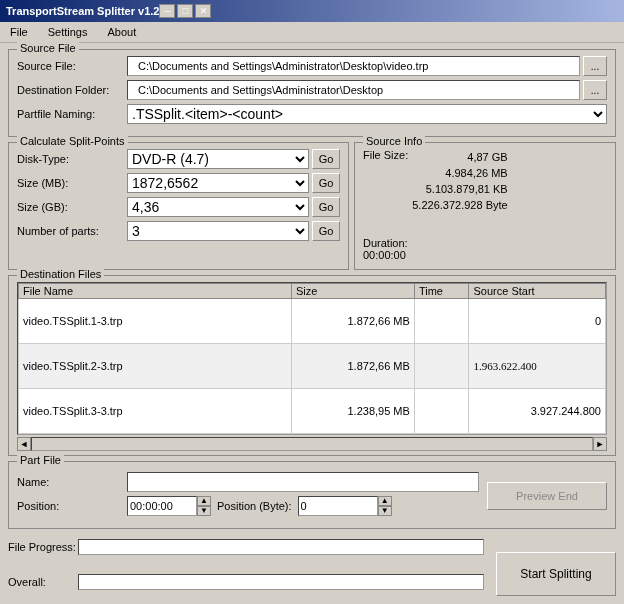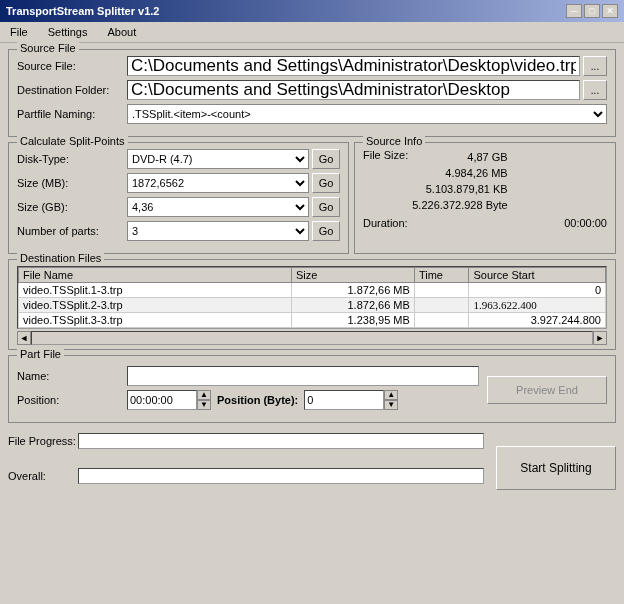--- a/index.html
+++ b/index.html
@@ -10,21 +10,21 @@
       width: 624px;
       height: 604px;
       overflow: hidden;
     }
     .title-bar {
       background: linear-gradient(to right, #0a246a, #a6b5e0);
       color: white;
       padding: 3px 6px;
       display: flex;
       align-items: center;
-      justify-content: space-between;
+      justify-content: flex-start;
       height: 22px;
     }
     .title-bar-title {
       font-size: 11px;
       font-weight: bold;
     }
     .title-bar-buttons {
       display: flex;
       gap: 2px;
     }
@@ -79,41 +79,41 @@
     .form-label {
       width: 110px;
       font-size: 11px;
       flex-shrink: 0;
     }
     .form-input {
       flex: 1;
       height: 20px;
       border: 1px inset #999;
       background: white;
-      padding: 1px 3px;
-      font-size: 17px;
+      padding: 1px 10px;
+      font-size: 11px;
     }
     .browse-btn {
       width: 24px;
       height: 20px;
       background: #d4d0c8;
       border: 1px solid;
       border-color: #fff #888 #888 #fff;
       font-size: 10px;
       cursor: pointer;
       margin-left: 3px;
       display: flex;
       align-items: center;
       justify-content: center;
     }
     .form-select {
       height: 20px;
       border: 1px solid #888;
       background: white;
-      font-size: 11px;
+      font-size: 14px;
       flex: 1;
     }
     .two-panel {
       display: flex;
       gap: 5px;
     }
     .split-panel {
       flex: 1;
     }
     .source-info-panel {
@@ -156,21 +156,21 @@
     }
     .dest-table th {
       background: #d4d0c8;
       border: 1px solid #888;
       padding: 1px 4px;
       text-align: left;
       font-weight: normal;
     }
     .dest-table td {
       border: 1px solid #ccc;
-      padding: 1px 4px;
+      padding: 16px 4px;
     }
     .dest-table tr:nth-child(odd) td { background: white; }
     .dest-table tr:nth-child(even) td { background: #f0f0f0; }
     .table-container {
       border: 1px inset #999;
       overflow: hidden;
       background: white;
     }
     .part-file-section {
       display: flex;
@@ -356,21 +356,21 @@
       <span class="group-box-title">Source Info</span>
       <div style="display:flex; margin-bottom: 4px;">
         <span class="source-info-label">File Size:</span>
         <div class="source-info-values">
           <div>4,87 GB</div>
           <div>4.984,26 MB</div>
           <div>5.103.879,81 KB</div>
           <div>5.226.372.928 Byte</div>
         </div>
       </div>
-      <div style="display:flex; justify-content:space-between; margin-top: 4px;">
+      <div style="display:flex; justify-content:space-between; margin-top: 24px; flex-direction: column;">
         <span class="source-info-label">Duration:</span>
         <span>00:00:00</span>
       </div>
     </div>
   </div>
 
   <div class="group-box" style="padding-bottom: 4px;">
     <span class="group-box-title">Destination Files</span>
     <div class="table-container">
       <table class="dest-table">
@@ -420,21 +420,21 @@
           <input class="form-input" type="text" style="">
         </div>
         <div class="form-row">
           <span class="form-label">Position:</span>
           <div class="spin-group">
             <input class="position-input" type="text" value="00:00:00" style="">
             <div class="spinner">
               <div class="spin-btn">▲</div>
               <div class="spin-btn">▼</div>
             </div>
-            <span style="margin: 0 6px; font-size:11px;font-weight:bold;">Position (Byte):</span>
+            <span style="margin: 0 6px; font-size:11px;">Position (Byte):</span>
             <input class="pos-byte-input" type="text" value="0" style="">
             <div class="spinner">
               <div class="spin-btn">▲</div>
               <div class="spin-btn">▼</div>
             </div>
           </div>
         </div>
       </div>
       <div class="part-file-right">
         <button class="part-btn">Preview End</button>

